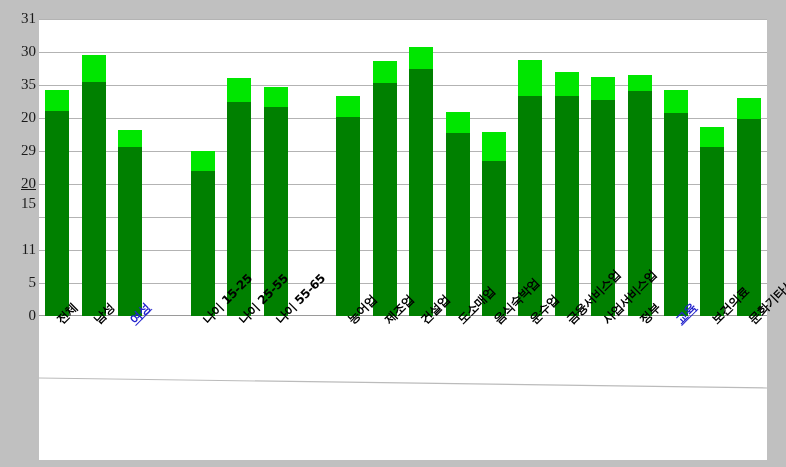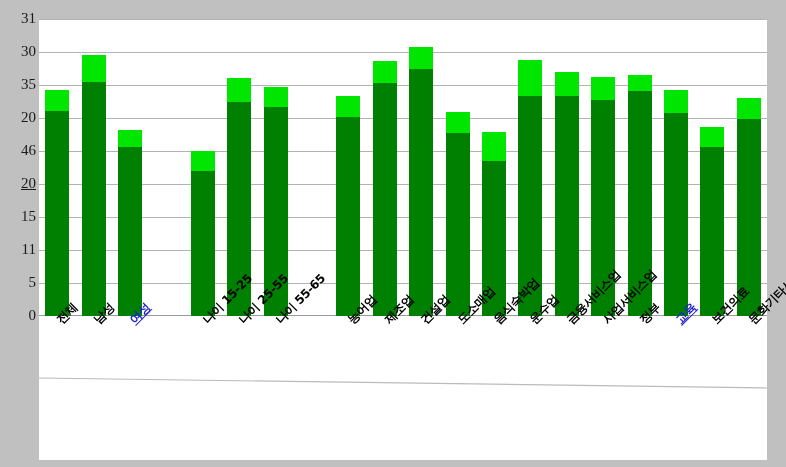--- a/index.html
+++ b/index.html
@@ -84,23 +84,23 @@
 <body>
 
 <div id="root">
 
   <div class="chart-panel"></div>
 
   <div class="yticks">
       <div class="ytick" style="top: 308px;">0</div>
       <div class="ytick" style="top: 275px;">5</div>
       <div class="ytick" style="top: 242px;">11</div>
-      <div class="ytick" style="top: 209px; text-align: right;">15</div>
+      <div class="ytick" style="top: 196px; text-align: right;">15</div>
       <div class="ytick" style="top: 176px; text-decoration: underline;">20</div>
-      <div class="ytick" style="top: 143px;">46</div>
+      <div class="ytick" style="top: 143px;">29</div>
       <div class="ytick" style="top: 110px;">20</div>
       <div class="ytick" style="top: 77px;">35</div>
       <div class="ytick" style="top: 44px;">30</div>
       <div class="ytick" style="top: 11px;">31</div>
     </div>
 
   <div class="plot">
     <div class="gridlines">
         <div class="gridline axis" style="top: 296px;"></div>
         <div class="gridline" style="top: 264px;"></div>

